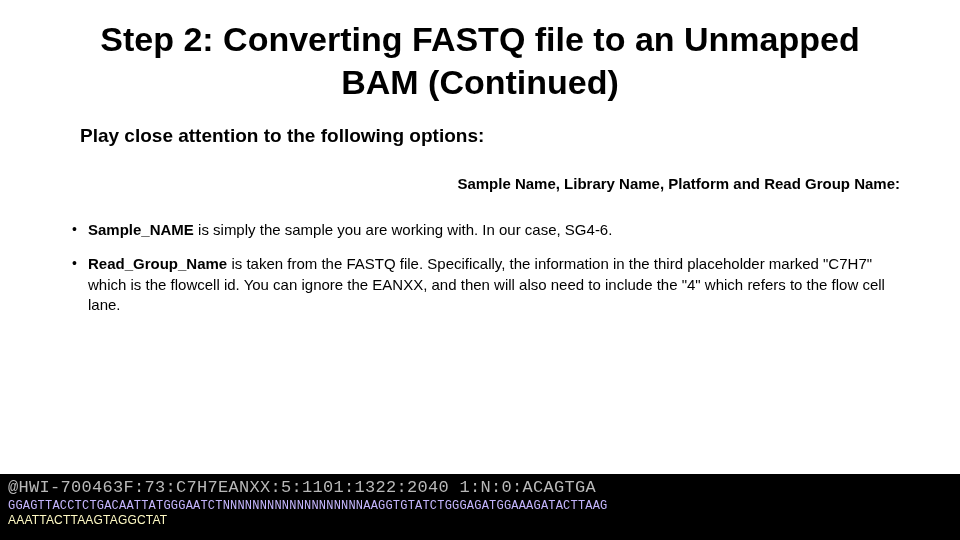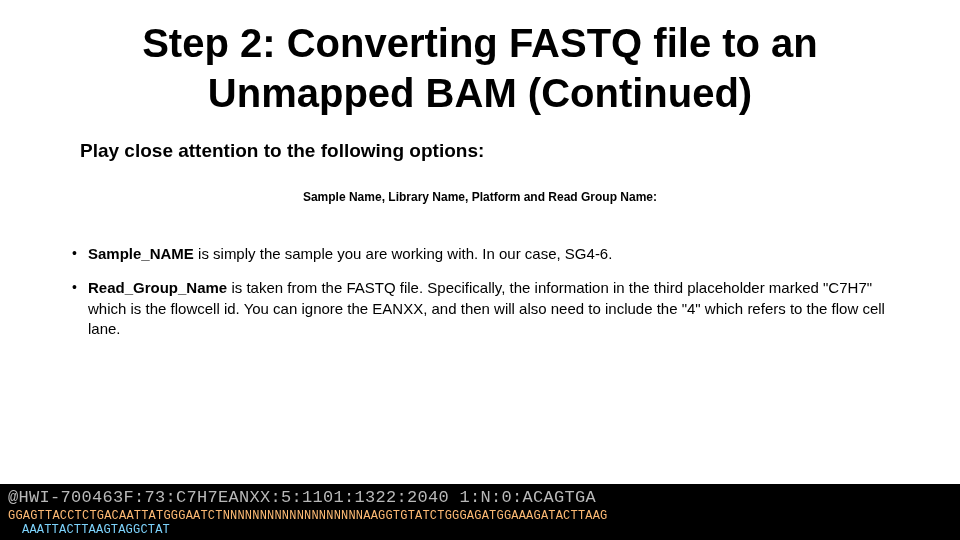--- a/index.html
+++ b/index.html
@@ -11,36 +11,36 @@
       overflow: hidden;
     }
     .slide {
       width: 100%;
       height: 100%;
       padding: 18px 60px 0 60px;
       position: relative;
     }
     .title {
       text-align: center;
-      font-size: 40px;
+      font-size: 34px;
       font-weight: 700;
       color: #000;
       line-height: 1.25;
       margin-bottom: 22px;
     }
     .intro {
       font-size: 19px;
       font-weight: 700;
       margin: 0 10px 28px 20px;
     }
     .subhead {
-      font-size: 12px;
+      font-size: 15px;
       font-weight: 700;
-      text-align: center;
-      margin-bottom: 40px;
+      text-align: right;
+      margin-bottom: 28px;
     }
     .bullets {
       list-style: none;
       padding: 0 10px;
     }
     .bullets li {
       font-size: 15px;
       line-height: 1.35;
       margin-bottom: 14px;
       position: relative;
@@ -52,45 +52,45 @@
       left: 2px;
       top: 0;
       font-size: 14px;
     }
     .term { font-weight: 700; }
     .code-block {
       position: absolute;
       left: 0;
       right: 0;
       bottom: 0;
-      height: 56px;
+      height: 66px;
       background: #000;
     }
     .code-line1 {
       font-family: "Courier New", monospace;
       font-size: 17px;
       color: #b8b8b8;
       padding: 4px 8px 0 8px;
       letter-spacing: 0.3px;
       white-space: nowrap;
     }
     .code-line2 {
       font-family: "Courier New", monospace;
       font-size: 12px;
-      color: #fdba74;
+      color: #c4b5fd;
       padding: 2px 8px 0 8px;
       white-space: nowrap;
       filter: blur(0.6px);
       letter-spacing: 0.2px;
     }
     .code-line3 {
-      font-family: Liberation Mono, monospace;
+      font-family: Liberation Sans, sans-serif;
       font-size: 12px;
-      color: #7dd3fc;
-      padding: 0 22px;
+      color: #fef9c3;
+      padding: 0 8px;
       white-space: nowrap;
       filter: blur(0.6px);
       letter-spacing: 0.2px;
     }
   </style>
 </head>
 <body>
 
 <div class="slide">
   <h1 class="title">Step 2:  Converting FASTQ file to an Unmapped BAM (Continued)</h1>

